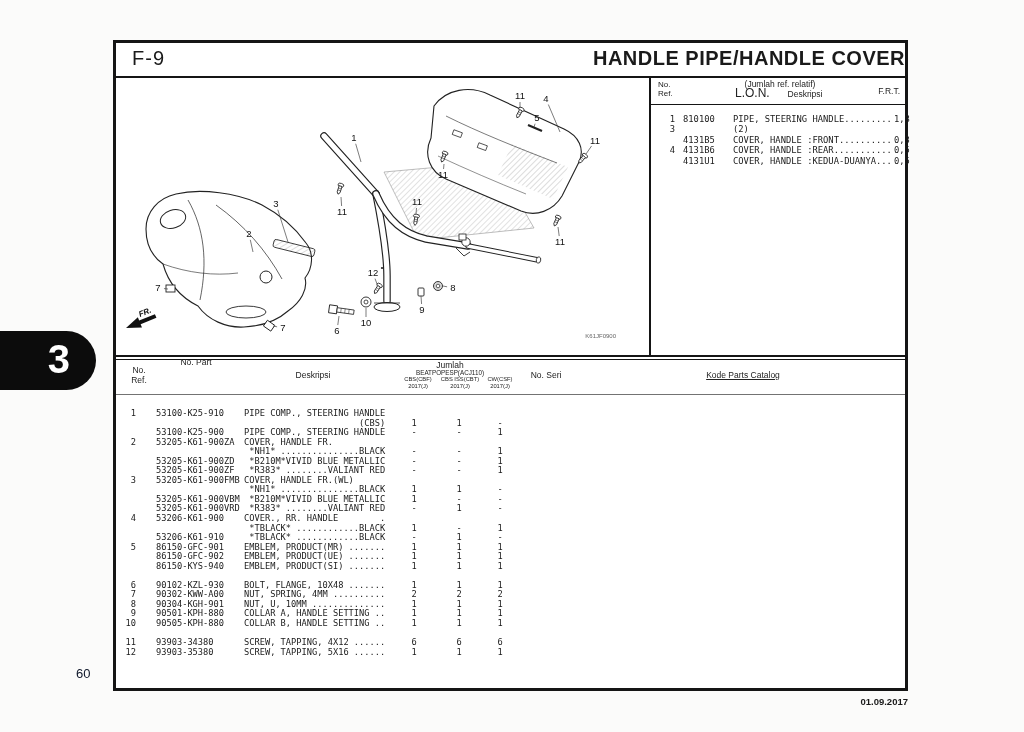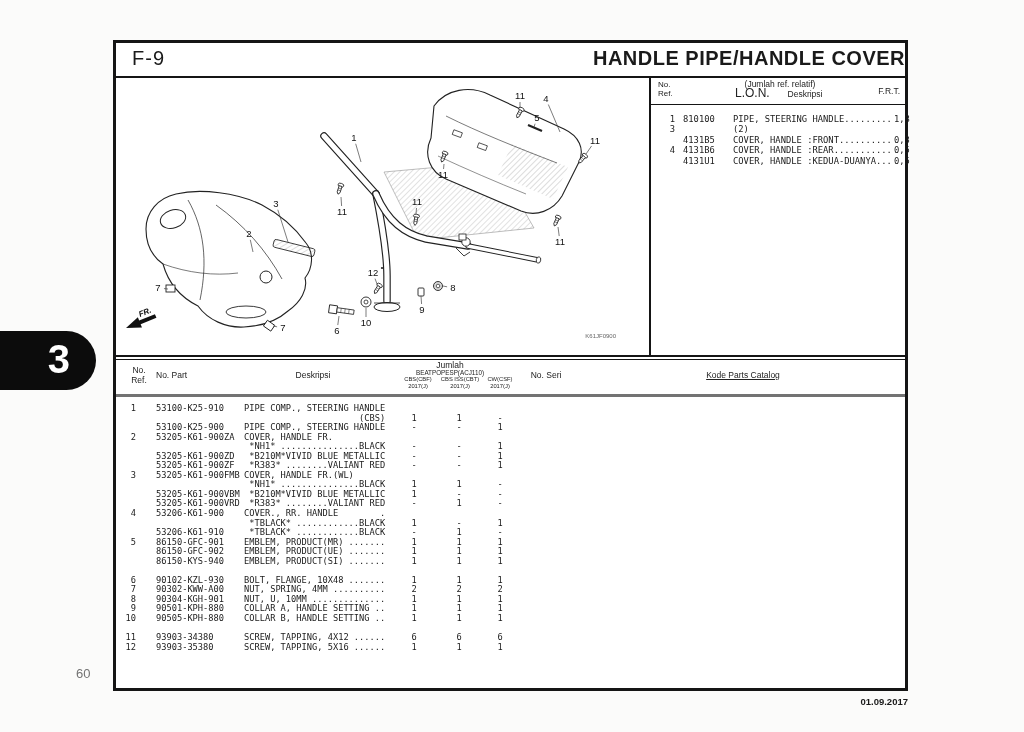--- a/index.html
+++ b/index.html
@@ -53,51 +53,51 @@
   .callout{font:9.5px "Liberation Sans",sans-serif;fill:#111;text-anchor:middle;dominant-baseline:middle;}
   .diag-code{font:6px "Liberation Sans",sans-serif;fill:#666;text-anchor:end;}
   .fr-text{font:italic bold 8px "Liberation Sans",sans-serif;fill:#111;}
   
   .parts-head{
     position:absolute;left:0;right:0;top:312px;height:39px;
     border-top:2px solid #151515;box-sizing:border-box;font-size:8.5px;color:#222;
   }
   .parts-head::before{content:'';position:absolute;left:0;right:0;top:2px;height:1px;background:#151515;}
   .ph-no{position:absolute;left:10px;top:9px;width:26px;text-align:center;line-height:9.5px;}
-  .ph-part{position:absolute;left:40px;width:80px;top:13px;text-align:left;}
+  .ph-part{position:absolute;left:40px;width:80px;top:0;text-align:center;}
   .ph-desc{position:absolute;left:150px;width:94px;top:13px;text-align:center;}
   .ph-jumlah{position:absolute;left:294px;width:80px;top:3px;text-align:center;}
   .ph-model{position:absolute;left:259px;width:150px;top:12px;text-align:center;font-size:6.3px;}
   .ph-sub{position:absolute;top:19px;width:46px;text-align:center;font-size:5.8px;}
   .ph-yr{position:absolute;top:26px;width:46px;text-align:center;font-size:5.8px;}
   .ph-s1{left:279px;} .ph-s2{left:321px;} .ph-s3{left:361px;}
   .ph-seri{position:absolute;left:390px;width:80px;top:13px;text-align:center;}
   .ph-kode{position:absolute;left:537px;width:180px;top:13px;text-align:center;text-decoration:underline;}
   .parts-head, .parts-head div{pointer-events:none;}
   .parts-rows{
-    position:absolute;left:0;right:0;top:351px;bottom:0;padding-top:7px;
-    border-top:3px solid #737373;
+    position:absolute;left:0;right:0;top:351px;bottom:0;padding-top:14px;
+    border-top:1px solid #737373;
     font-family:"DejaVu Sans Mono",monospace;font-size:8.7px;line-height:9.55px;
     white-space:pre;overflow:hidden;
   }
   .prow{height:9.55px;}
   .pc-ref{display:inline-block;width:20px;text-align:right;}
   .pc-part{display:inline-block;width:88px;margin-left:20px;}
   .pc-desc{display:inline-block;width:146px;}
   .pc-q1{display:inline-block;width:48px;text-align:center;}
   .pc-q2{display:inline-block;width:42px;text-align:center;}
   .pc-q3{display:inline-block;width:40px;text-align:center;}
   
   .chapter-tab{
     position:absolute;left:0;top:331px;width:96px;height:59px;
     background:#0c0c0c;border-radius:0 30px 30px 0;
     color:#fff;font-size:40px;font-weight:bold;
     text-align:right;padding-right:26px;line-height:57px;box-sizing:border-box;
   }
-  .page-number{position:absolute;left:76px;top:666px;font-size:13px;color:#737373;}
+  .page-number{position:absolute;left:76px;top:666px;font-size:13px;color:#0f172a;}
   .footer-date{position:absolute;left:113px;width:795px;top:696px;text-align:right;font-size:9.5px;font-weight:bold;}
 </style>
 </head>
 <body>
 
 <div class="frame">
 
   <div class="frame-header">
     <div class="section-code">F-9</div>
     <div class="page-title">HANDLE PIPE/HANDLE COVER</div>

